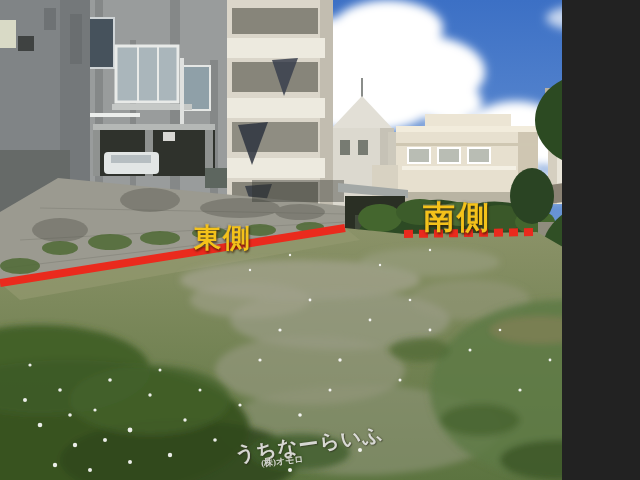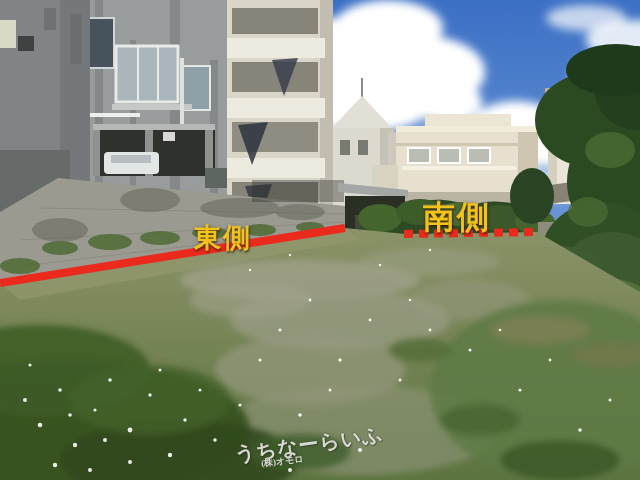--- a/index.html
+++ b/index.html
@@ -1,17 +1,17 @@
 <!DOCTYPE html>
 <html><head>
 <meta charset="utf-8">
 <style>
   html,body{margin:0;padding:0;background:#222;}
   .stage{
-    position:relative;width:640px;height:480px;overflow:hidden;
+    position:relative;width:562px;height:480px;overflow:hidden;
     font-family:Liberation Serif, serif;
     background:#6a8049;
   }
   .stage svg{position:absolute;left:0;top:0;display:block;}
   .overlay{position:absolute;white-space:nowrap;pointer-events:none;}
   .side-label{
     font-weight:700;font-size:27px;letter-spacing:2px;
     color:#f4c21a;
     text-shadow:0 0 3px rgba(40,20,0,.65), 1px 2px 2px rgba(60,30,0,.55), 0 -1px 0 rgba(255,255,220,.35);
   }

